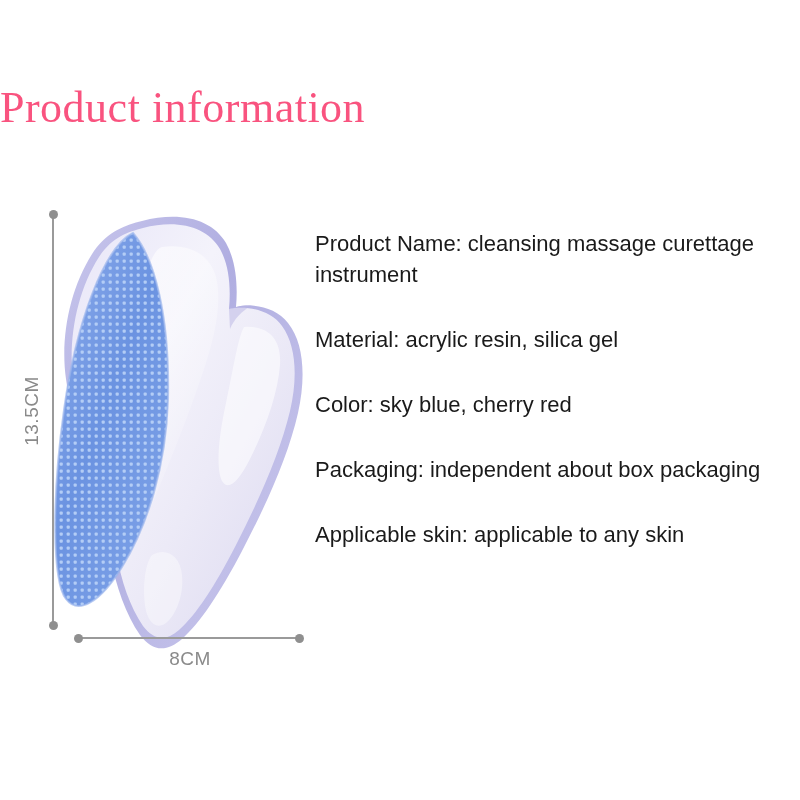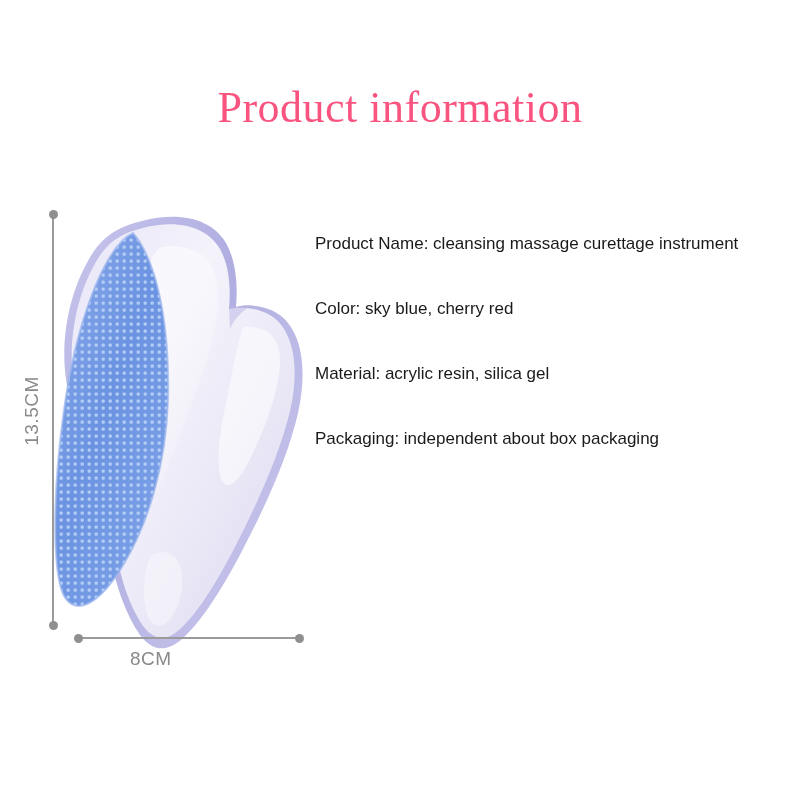--- a/index.html
+++ b/index.html
@@ -17,21 +17,21 @@
     background: #ffffff;
     overflow: hidden;
   }
 
   
   #title {
     position: absolute;
     left: 0;
     top: 82px;
     width: 800px;
-    text-align: center;
+    text-align: left;
     font-family: "Liberation Serif", serif;
     font-size: 44px;
     font-weight: 400;
     letter-spacing: 0.5px;
     color: #f9537f;
     white-space: nowrap;
   }
 
   
   #product-figure {
@@ -87,35 +87,36 @@
     font-size: 19px;
     color: #8a8a8a;
     letter-spacing: 0.5px;
     white-space: nowrap;
   }
   #dim-h-label {
     position: absolute;
     left: 130px;
     top: 648px;
     width: 120px;
+    text-align: center;
     font-size: 19px;
     color: #8a8a8a;
     letter-spacing: 0.5px;
     white-space: nowrap;
   }
 
   
   #spec-list {
     position: absolute;
     left: 315px;
     top: 228px;
     width: 480px;
   }
   .spec-item {
-    font-size: 17px;
+    font-size: 22px;
     line-height: 31px;
     color: #1a1a1a;
     margin-bottom: 34px;
     white-space: pre-wrap;
   }
   .spec-item:last-child { margin-bottom: 0; }
 </style>
 </head>
 <body>
 
@@ -240,18 +241,19 @@
   <div id="dim-v-dot-bot" class="dim-dot"></div>
   <div id="dim-v-label">13.5CM</div>
 
   <div id="dim-h-line" class="dim-line"></div>
   <div id="dim-h-dot-left" class="dim-dot"></div>
   <div id="dim-h-dot-right" class="dim-dot"></div>
   <div id="dim-h-label">8CM</div>
 
   <div id="spec-list">
     <div class="spec-item">Product Name: cleansing massage curettage instrument</div>
+    <div class="spec-item">Material: acrylic resin, silica gel</div>
     <div class="spec-item">Color: sky blue, cherry red</div>
-    <div class="spec-item">Material: acrylic resin, silica gel</div>
     <div class="spec-item">Packaging: independent about box packaging</div>
+    <div class="spec-item">Applicable skin: applicable to any skin</div>
   </div>
 
 </div>
 
 </body></html>

